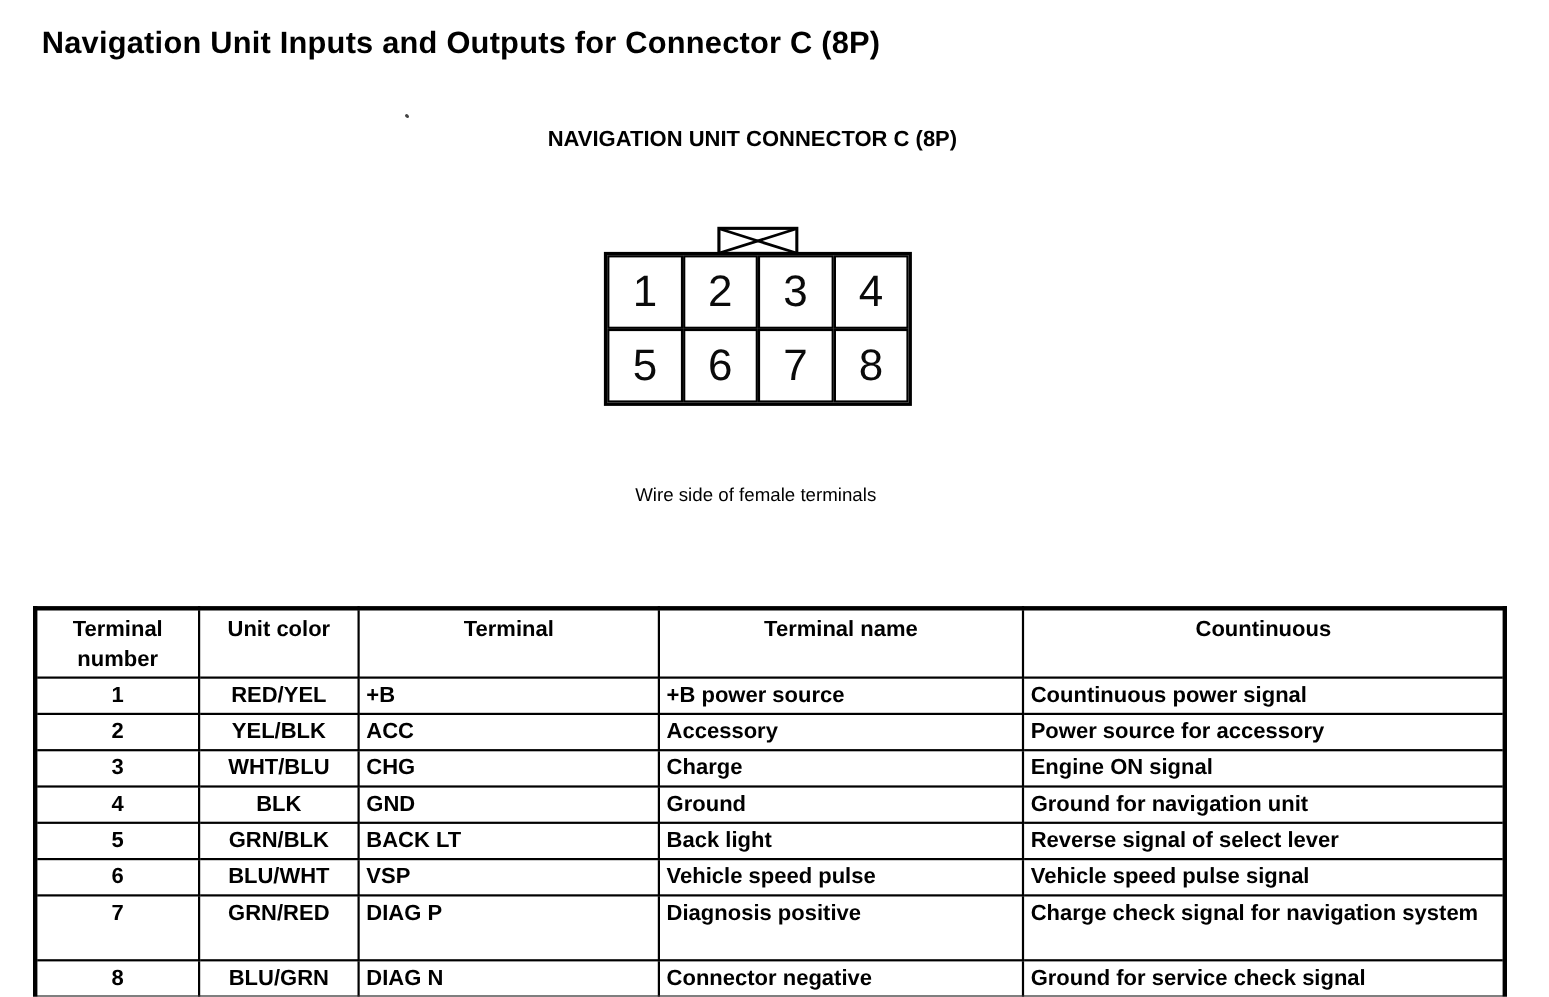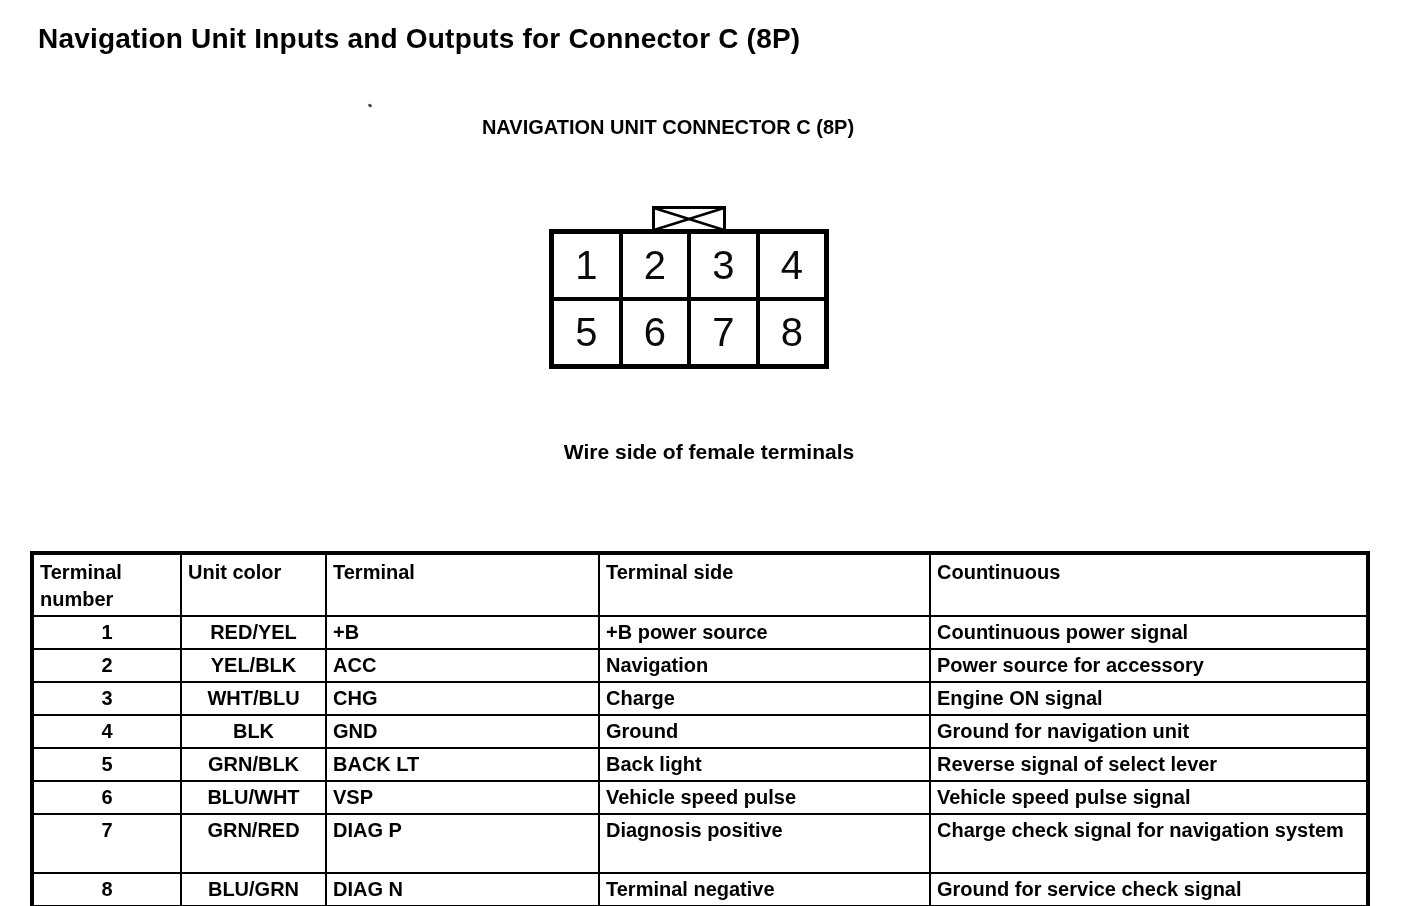--- a/index.html
+++ b/index.html
@@ -23,21 +23,21 @@
     top: 10px;
     margin: 13px;
     font-size: 28px;
     font-weight: bold;
     letter-spacing: 0.2px;
   }
 
   
   .diagram-heading {
     position: absolute;
-    left: 668px;
+    left: 684px;
     top: 116px;
     transform: translateX(-50%);
     font-size: 20px;
     font-weight: bold;
     white-space: nowrap;
   }
 
   .connector {
     position: absolute;
     left: 549px;
@@ -59,25 +59,25 @@
     display: flex;
     align-items: center;
     justify-content: center;
     font-size: 40px;
     font-weight: 400;
     color: #0a0a0a;
   }
 
   .diagram-caption {
     position: absolute;
-    left: 709px;
+    left: 687px;
     top: 440px;
     transform: translateX(-50%);
-    font-size: 21px;
-    font-weight: bold;
+    font-size: 17px;
+    font-weight: normal;
     white-space: nowrap;
   }
 
   
   .terminal-table {
     position: absolute;
     left: 30px;
     top: 551px;
     width: 1336px;
     border-collapse: collapse;
@@ -92,21 +92,21 @@
     vertical-align: top;
     line-height: 27px;
     padding: 2px 6px;
     overflow: hidden;
   }
   .terminal-table thead tr { height: 62px; }
   .terminal-table tbody tr { height: 30px; }
   .terminal-table tbody tr.tall { height: 59px; }
   .terminal-table tbody tr.last { height: 34px; }
   .terminal-table th {
-    text-align: left;
+    text-align: center;
     font-size: 20px;
     padding-top: 4px;
   }
   .col-num  { width: 149px; }
   .col-wire { width: 145px; }
   .col-term { width: 273px; }
   .col-name { width: 331px; }
   .col-desc { width: 438px; }
   .c-center { text-align: center; }
   .c-left   { text-align: left; padding-left: 9px; }
@@ -174,37 +174,37 @@
       <col class="col-wire">
       <col class="col-term">
       <col class="col-name">
       <col class="col-desc">
   </colgroup>
   <thead>
     <tr>
       <th>Terminal number</th>
       <th>Unit color</th>
       <th>Terminal</th>
-      <th>Terminal side</th>
+      <th>Terminal name</th>
       <th>Countinuous</th>
     </tr>
   </thead>
   <tbody>
     <tr>
       <td class="c-center">1</td>
       <td class="c-center">RED/YEL</td>
       <td class="c-left">+B</td>
       <td class="c-left">+B power source</td>
       <td class="c-left">Countinuous power signal</td>
     </tr>
     <tr>
       <td class="c-center">2</td>
       <td class="c-center">YEL/BLK</td>
       <td class="c-left">ACC</td>
-      <td class="c-left">Navigation</td>
+      <td class="c-left">Accessory</td>
       <td class="c-left">Power source for accessory</td>
     </tr>
     <tr>
       <td class="c-center">3</td>
       <td class="c-center">WHT/BLU</td>
       <td class="c-left">CHG</td>
       <td class="c-left">Charge</td>
       <td class="c-left">Engine ON signal</td>
     </tr>
     <tr>
@@ -232,17 +232,17 @@
       <td class="c-center">7</td>
       <td class="c-center">GRN/RED</td>
       <td class="c-left">DIAG P</td>
       <td class="c-left">Diagnosis positive</td>
       <td class="c-left">Charge check signal for navigation system</td>
     </tr>
     <tr class="last">
       <td class="c-center">8</td>
       <td class="c-center">BLU/GRN</td>
       <td class="c-left">DIAG N</td>
-      <td class="c-left">Terminal negative</td>
+      <td class="c-left">Connector negative</td>
       <td class="c-left">Ground for service check signal</td>
     </tr>
   </tbody>
 </table>
 
 </body></html>

